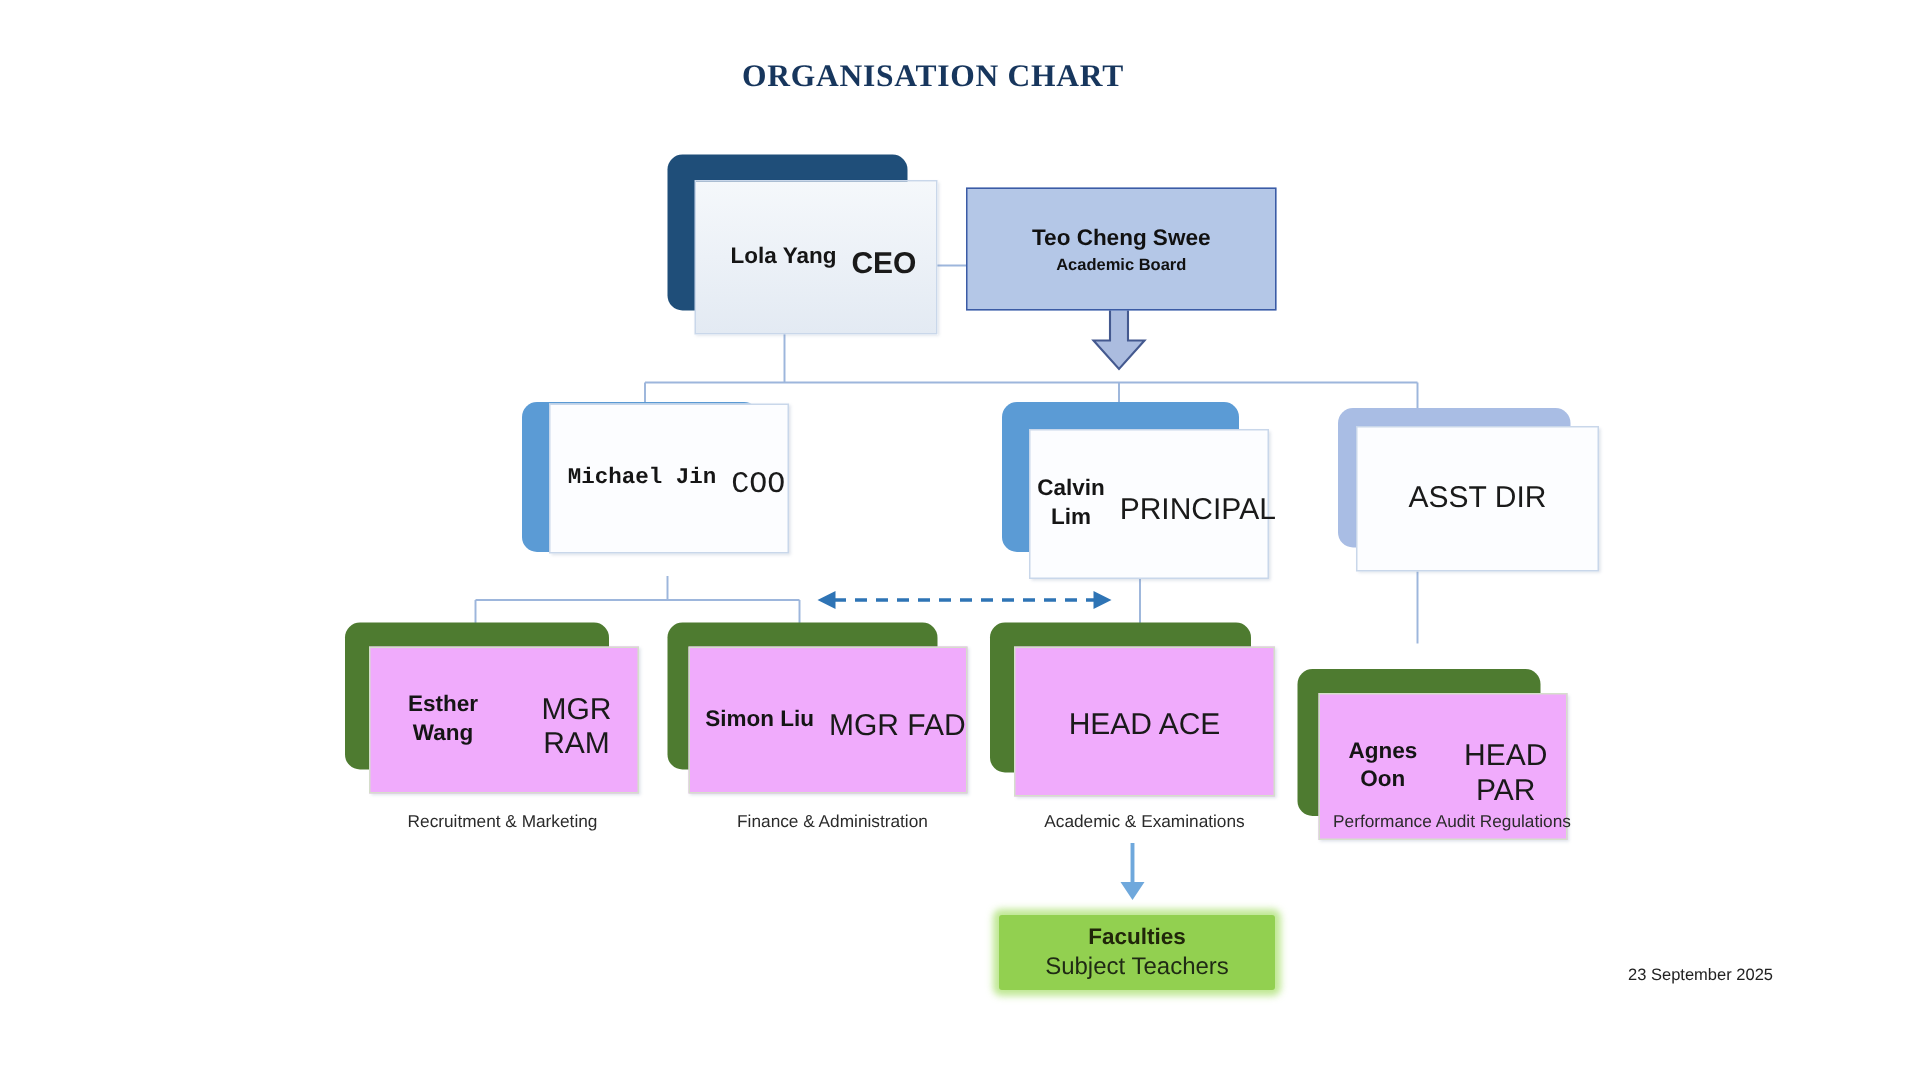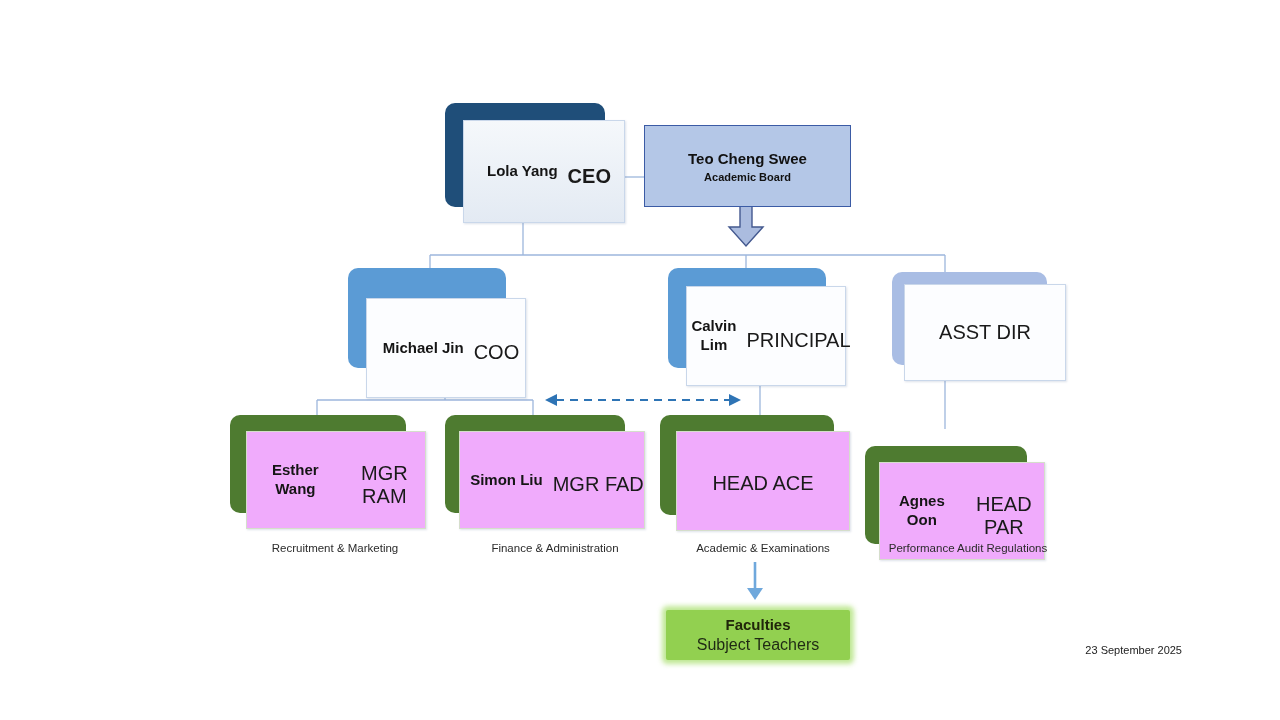--- a/index.html
+++ b/index.html
@@ -39,21 +39,21 @@
     position:absolute; left:644px; top:125px; width:205px; height:80px;
     background:#B4C7E7; border:1px solid #3B5BA5; display:flex; flex-direction:column;
     align-items:center; justify-content:center; text-align:center;
   }
   #node-board .bname { font-weight:bold; font-size:15px; color:#111; }
   #node-board .bsub  { font-weight:bold; font-size:11px; color:#111; margin-top:4px; }
 
   
   #node-coo { left:348px; top:268px; width:180px; height:120px; }
   #node-coo .back { left:0; top:0; width:158px; height:100px; background:#5B9BD5; }
-  #node-coo .card { left:18px; top:30px; width:158px; height:98px; }
+  #node-coo .card { left:18px; top:1px; width:158px; height:98px;font-family:Liberation Mono, monospace; }
 
   #node-principal { left:668px; top:268px; width:180px; height:120px; }
   #node-principal .back { left:0; top:0; width:158px; height:100px; background:#5B9BD5; }
   #node-principal .card { left:18px; top:18px; width:158px; height:98px; }
 
   #node-asst { left:872px; top:272px; width:176px; height:110px;margin-left:20px; }
   #node-asst .back { left:0; top:0; width:155px; height:93px; background:#A9BDE4; }
   #node-asst .card { left:12px; top:12px; width:160px; height:95px; }
 
   
@@ -104,20 +104,21 @@
   }
 
   
   #connectors { position:absolute; left:0; top:0; width:1280px; height:720px; pointer-events:none; }
 </style>
 </head>
 <body>
 
 <div id="stage">
 
+  <div id="title">ORGANISATION CHART</div>
 
   <svg id="connectors" viewBox="0 0 1280 720" xmlns="http://www.w3.org/2000/svg">
     <g stroke="#9DB6DC" stroke-width="1.3" fill="none">
       <path d="M523 221 V255"></path>
       <path d="M430 255 H945"></path>
       <path d="M430 255 V287"></path>
       <path d="M746 255 V286"></path>
       <path d="M945 255 V283"></path>
       <path d="M623 177 H646"></path>
       <path d="M445 384 V400"></path>

